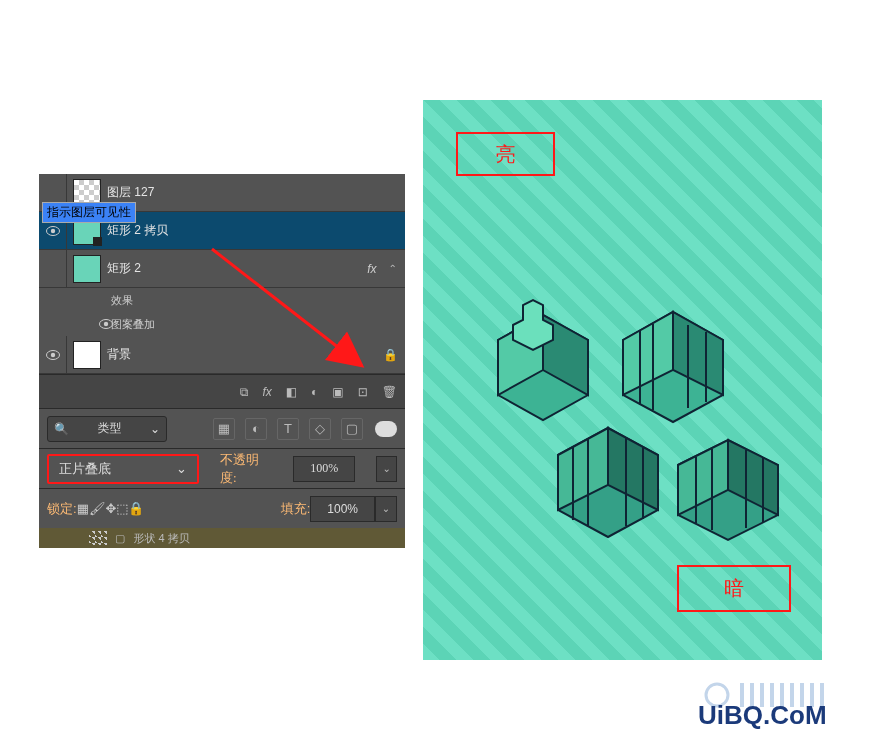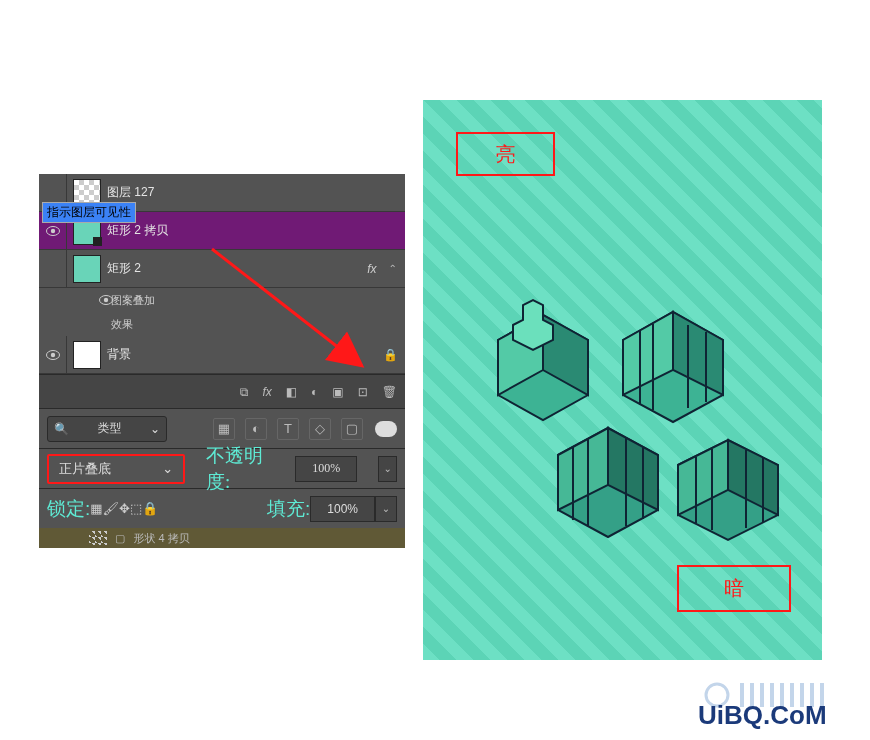--- a/index.html
+++ b/index.html
@@ -1,21 +1,21 @@
 <!DOCTYPE html>
 <html><head>
 <meta charset="utf-8">
 <style>
   * { box-sizing: border-box; margin: 0; padding: 0; }
   body { width: 870px; height: 740px; background: #fff; font-family: "Microsoft YaHei", sans-serif; position: relative; }
   
   
   .layers-panel { position: absolute; left: 39px; top: 174px; width: 366px; height: 363px; background: #535353; color: #ccc; font-size: 12px; }
   .layer-row { display: flex; align-items: center; height: 38px; border-bottom: 1px solid #383838; }
-  .layer-row.selected { background: #701a75; }
+  .layer-row.selected { background: #0c4a6e; }
   .vis-col { width: 28px; display: flex; align-items: center; justify-content: center; height: 100%; border-right: 1px solid #383838; }
   .eye { width: 14px; height: 10px; }
   .thumb { width: 28px; height: 28px; margin: 0 6px 0 6px; background: #fff; border: 1px solid #222; }
   .thumb.checker { background-image: linear-gradient(45deg,#ccc 25%,transparent 25%,transparent 75%,#ccc 75%),linear-gradient(45deg,#ccc 25%,transparent 25%,transparent 75%,#ccc 75%); background-size: 10px 10px; background-position: 0 0,5px 5px; }
   .thumb.teal { background:#69d4b8; }
   .layer-name { flex: 1; color: #e4e4e4; }
   .fx { font-style: italic; margin-right: 12px; color: #ccc; }
   .expand-arrow { margin-right: 8px; color:#bbb; font-size:10px; }
   .sub-row { height: 24px; padding-left: 72px; display:flex; align-items:center; color:#ccc; font-size:11px; }
   .sub-eye { position: absolute; left: 60px; }
@@ -29,21 +29,21 @@
   .arrow-annot { position:absolute; left:168px; top:70px; pointer-events:none; z-index:20;}
   
   .filter-row { display:flex; align-items:center; height:40px; padding:0 8px; gap:8px; background:#535353; border-top:1px solid #2a2a2a;}
   .filter-select { display:flex; align-items:center; background:#454545; border:1px solid #2a2a2a; border-radius:3px; width:120px; height:26px; padding:0 6px; color:#ddd; font-size:12px; justify-content:space-between;}
   .filter-icons { display:flex; gap:10px; margin-left:auto;}
   .filter-ico { width:22px; height:22px; border:1px solid #666; border-radius:2px; display:flex; align-items:center;justify-content:center; color:#bbb; font-size:13px;}
   .pill { width:22px; height:16px; border-radius:8px; background:#ddd; margin-left:4px;}
   
   .blend-row { display:flex; align-items:center; height:40px; padding:0 8px; gap:21px; background:#535353; border-top:1px solid #2a2a2a;font-family:Liberation Serif, serif;}
   .blend-select { display:flex; align-items:center; width:160px; height:30px; padding:0 10px; color:#ddd; font-size:13px; justify-content:space-between; border:2px solid #ff1818; border-radius:2px;}
-  .label-txt { color:#5eead4; font-size:19px; }
+  .label-txt { color:#fdba74; font-size:13px; }
   .value-box { display:flex; align-items:center; background:#454545; border:1px solid #2a2a2a; height:26px; padding:0 16px; color:#ddd; font-size:12px; }
   .dd-arrow { width:22px; height:26px; background:#454545; border:1px solid #2a2a2a; display:flex;align-items:center;justify-content:center;color:#bbb;font-size:10px;}
   
   .lock-row { display:flex; align-items:center; height:40px; padding:0 8px; background:#535353; border-top:1px solid #2a2a2a;}
   .lock-ico { color:#ccc; font-size:13px; }
   
   .bottom-peek { height:20px; background:#605936; display:flex; align-items:center; padding-left:50px; gap:8px; color:#bbb; font-size:11px; }
   
   
   .canvas-area { position:absolute; left:423px; top:100px; width:399px; height:560px; background:repeating-linear-gradient(45deg,#6de0c4 0 12px,#5cd4b6 12px 24px); overflow:hidden;}
@@ -81,28 +81,28 @@
     <div class="layer-name">矩形 2 拷贝</div>
   </div>
 
   <div class="layer-row">
     <div class="vis-col"></div>
     <div class="thumb teal"></div>
     <div class="layer-name">矩形 2</div>
     <span class="fx">fx</span>
     <span class="expand-arrow">⌃</span>
   </div>
+  <div class="sub-row">效果</div>
   <div class="sub-row" style="position:relative;">
     <svg class="eye sub-eye" viewBox="0 0 14 10" style="width:14px;height:10px;">
         <ellipse cx="7" cy="5" rx="6.5" ry="4.5" fill="none" stroke="#ccc" stroke-width="1"></ellipse>
         <circle cx="7" cy="5" r="2.2" fill="#ccc"></circle>
       </svg>
     <span>图案叠加</span>
   </div>
-  <div class="sub-row">效果</div>
 
   <div class="layer-row">
     <div class="vis-col">
       <svg class="eye" viewBox="0 0 14 10">
           <ellipse cx="7" cy="5" rx="6.5" ry="4.5" fill="none" stroke="#ccc" stroke-width="1"></ellipse>
           <circle cx="7" cy="5" r="2.2" fill="#ccc"></circle>
         </svg>
     </div>
     <div class="thumb"></div>
     <div class="layer-name">背景</div>

